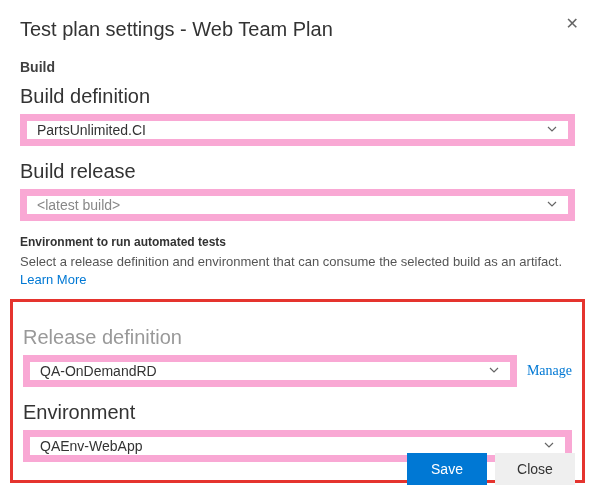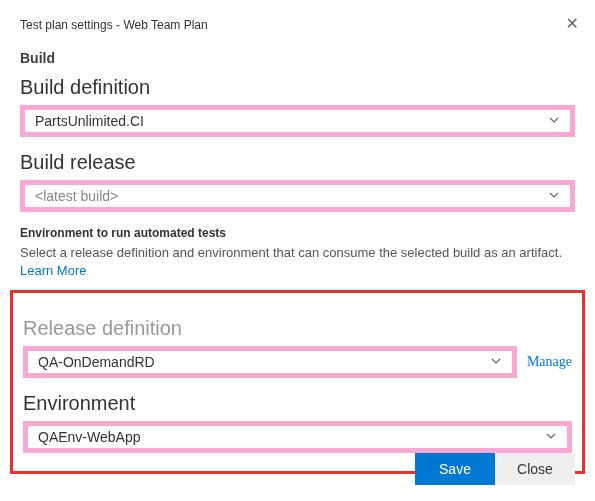--- a/index.html
+++ b/index.html
@@ -10,21 +10,21 @@
     body {
       font-family: "Segoe UI", -apple-system, sans-serif;
       background: #fff;
       width: 595px;
       height: 501px;
       position: relative;
       color: #333;
       padding: 18px 20px;
     }
     .dialog-title {
-      font-size: 12px;
+      font-size: 20px;
       font-weight: 300;
       color: #333;
       margin-bottom: 18px;
     }
     .close-x {
       position: absolute;
       top: 14px;
       right: 16px;
       font-size: 16px;
       color: #666;
@@ -42,21 +42,21 @@
       color: #333;
       margin-bottom: 6px;
       display: block;
     }
     .field-label.dimmed {
       color: #999;
     }
     .dropdown {
       width: 100%;
       height: 32px;
-      border: 5px solid #f9a8d4;
+      border: 7px solid #f9a8d4;
       background: #fff;
       padding: 0 30px 0 10px;
       font-size: 14px;
       color: #333;
       position: relative;
       display: flex;
       align-items: center;
       cursor: pointer;
       margin-bottom: 14px;
     }
@@ -107,21 +107,21 @@
       font-size: 14px;
       cursor: pointer;
       white-space: nowrap;
       font-family: Liberation Serif, serif;
     }
     .button-row {
       position: absolute;
       bottom: 16px;
       right: 20px;
       display: flex;
-      gap: 0;
+      gap: 8px;
     }
     .btn {
       height: 32px;
       min-width: 80px;
       padding: 0 18px;
       font-size: 14px;
       border: none;
       cursor: pointer;
       font-family: inherit;
     }

